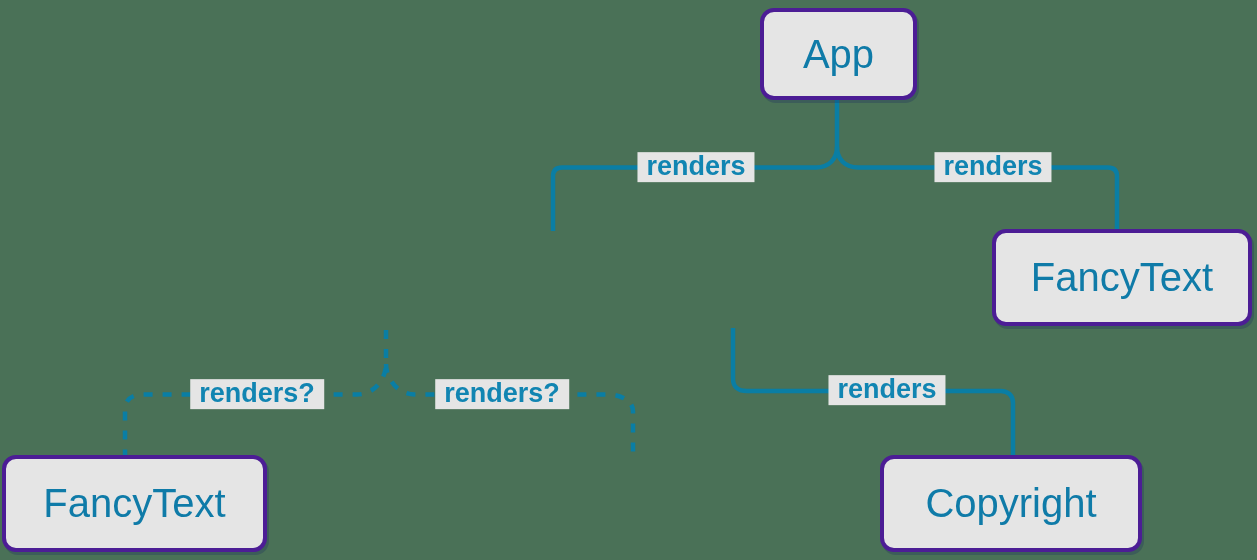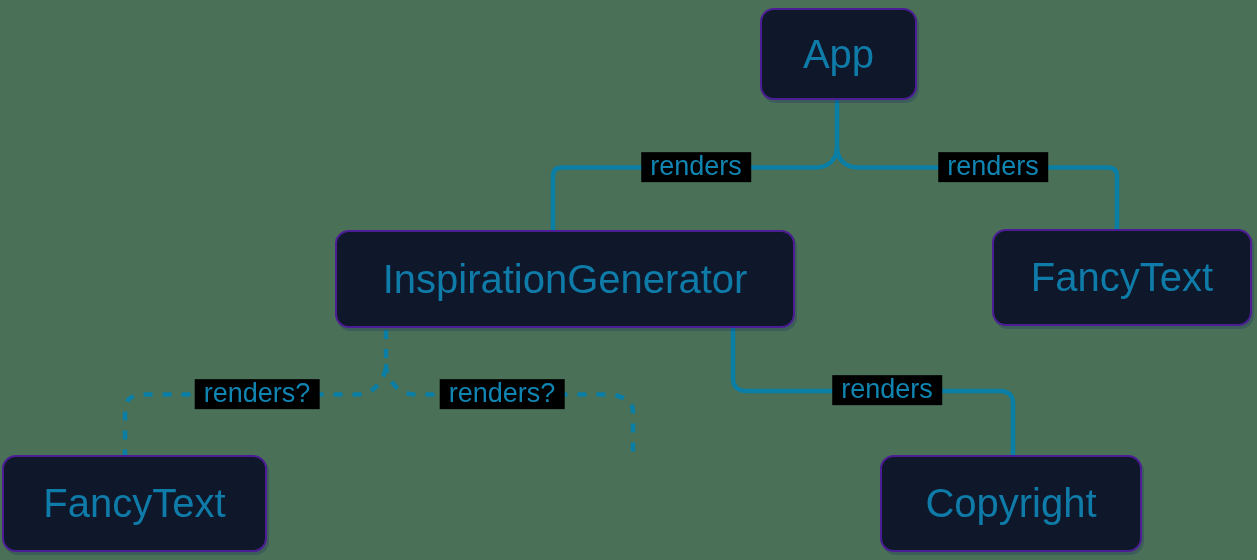--- a/index.html
+++ b/index.html
@@ -8,38 +8,38 @@
     width:1257px;height:560px;
     background:#4A7157;
     font-family:"Liberation Sans", sans-serif;
     overflow:hidden;
   }
   #edges{position:absolute;left:0;top:0;width:1257px;height:560px;}
   .edge{stroke:#0A7EA4;stroke-width:4.5;fill:none;}
   .edge.dashed{stroke-dasharray:9 10;stroke-linecap:butt;}
   .node{
     position:absolute;
-    background:#0f172a;
-    border:2px solid #4c1d95;
+    background:#e5e5e5;
+    border:4px solid #4c1d95;
     border-radius:14px;
     box-sizing:border-box;
     display:flex;align-items:center;justify-content:center;
     color:#0F7BA8;
     font-size:40px;
     font-weight:500;
     box-shadow:2px 3px 0 rgba(30,48,96,0.30);
     white-space:nowrap;
   }
   .edge-label{
     position:absolute;
     transform:translate(-50%,-50%);
-    background:#000000;
+    background:#e5e5e5;
     color:#1185B2;
     font-size:27px;
-    font-weight:400;
+    font-weight:700;
     padding:0 9px;
     white-space:nowrap;
     line-height:1.1;
   }
   
   #n-app{left:760px;top:8px;width:157px;height:92px;}
   #n-ig{left:335px;top:230px;width:460px;height:98px;}
   #n-ft-top{left:992px;top:229px;width:260px;height:97px;}
   #n-ft-bottom{left:2px;top:455px;width:265px;height:97px;}
   #n-color{left:537px;top:453px;width:183px;height:97px;}
@@ -59,21 +59,20 @@
   <svg id="edges" viewBox="0 0 1257 560" xmlns="http://www.w3.org/2000/svg">
     <path class="edge" d="M 837 100 L 837 147 C 837 159 829 167.5 816 167.5 L 562 167.5 C 556 167.5 553 170.5 553 176.5 L 553 231"></path>
     <path class="edge" d="M 837 147 C 837 159 845 167.5 858 167.5 L 1108 167.5 C 1114 167.5 1117 170.5 1117 176.5 L 1117 230"></path>
     <path class="edge" d="M 733 328 L 733 379 C 733 387 738.5 391 747 391 L 1001 391 C 1008 391 1013 395.5 1013 403 L 1013 456"></path>
     <path class="edge dashed" d="M 386 330 L 386 364 C 386 377 376 394.5 357 394.5 L 142 394.5 C 132 394.5 125 400 125 409 L 125 456"></path>
     <path class="edge dashed" d="M 386 364 C 386 377 396 394.5 415 394.5 L 608 394.5 C 621 394.5 633 401 633 411 L 633 454"></path>
   </svg>
 
   <div class="node" id="n-app">App</div>
 
-  <div class="node" id="n-ig">InspirationGenerator</div>
 
   <div class="node" id="n-ft-top">FancyText</div>
 
   <div class="node" id="n-ft-bottom">FancyText</div>
 
 
   <div class="node" id="n-copyright">Copyright</div>
 
   <span class="edge-label" id="el-0">renders</span>
   <span class="edge-label" id="el-1">renders</span>

